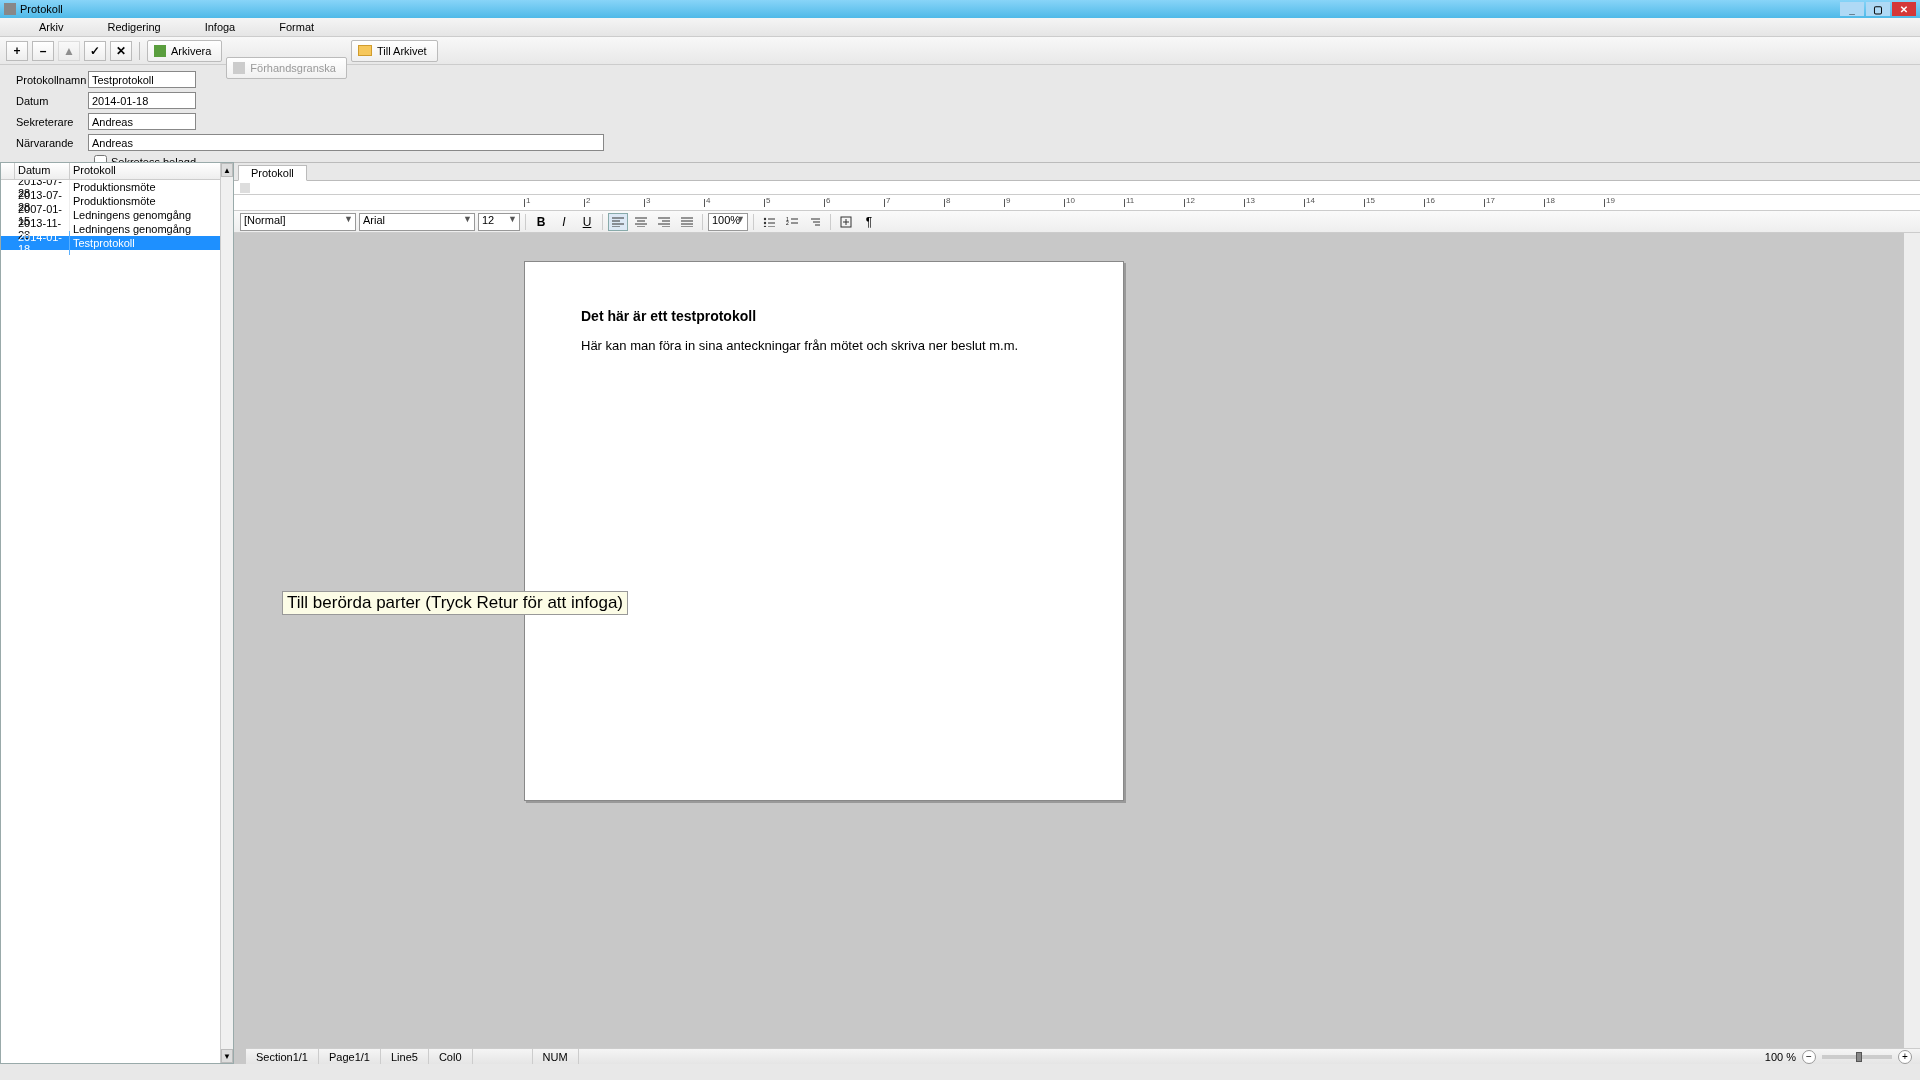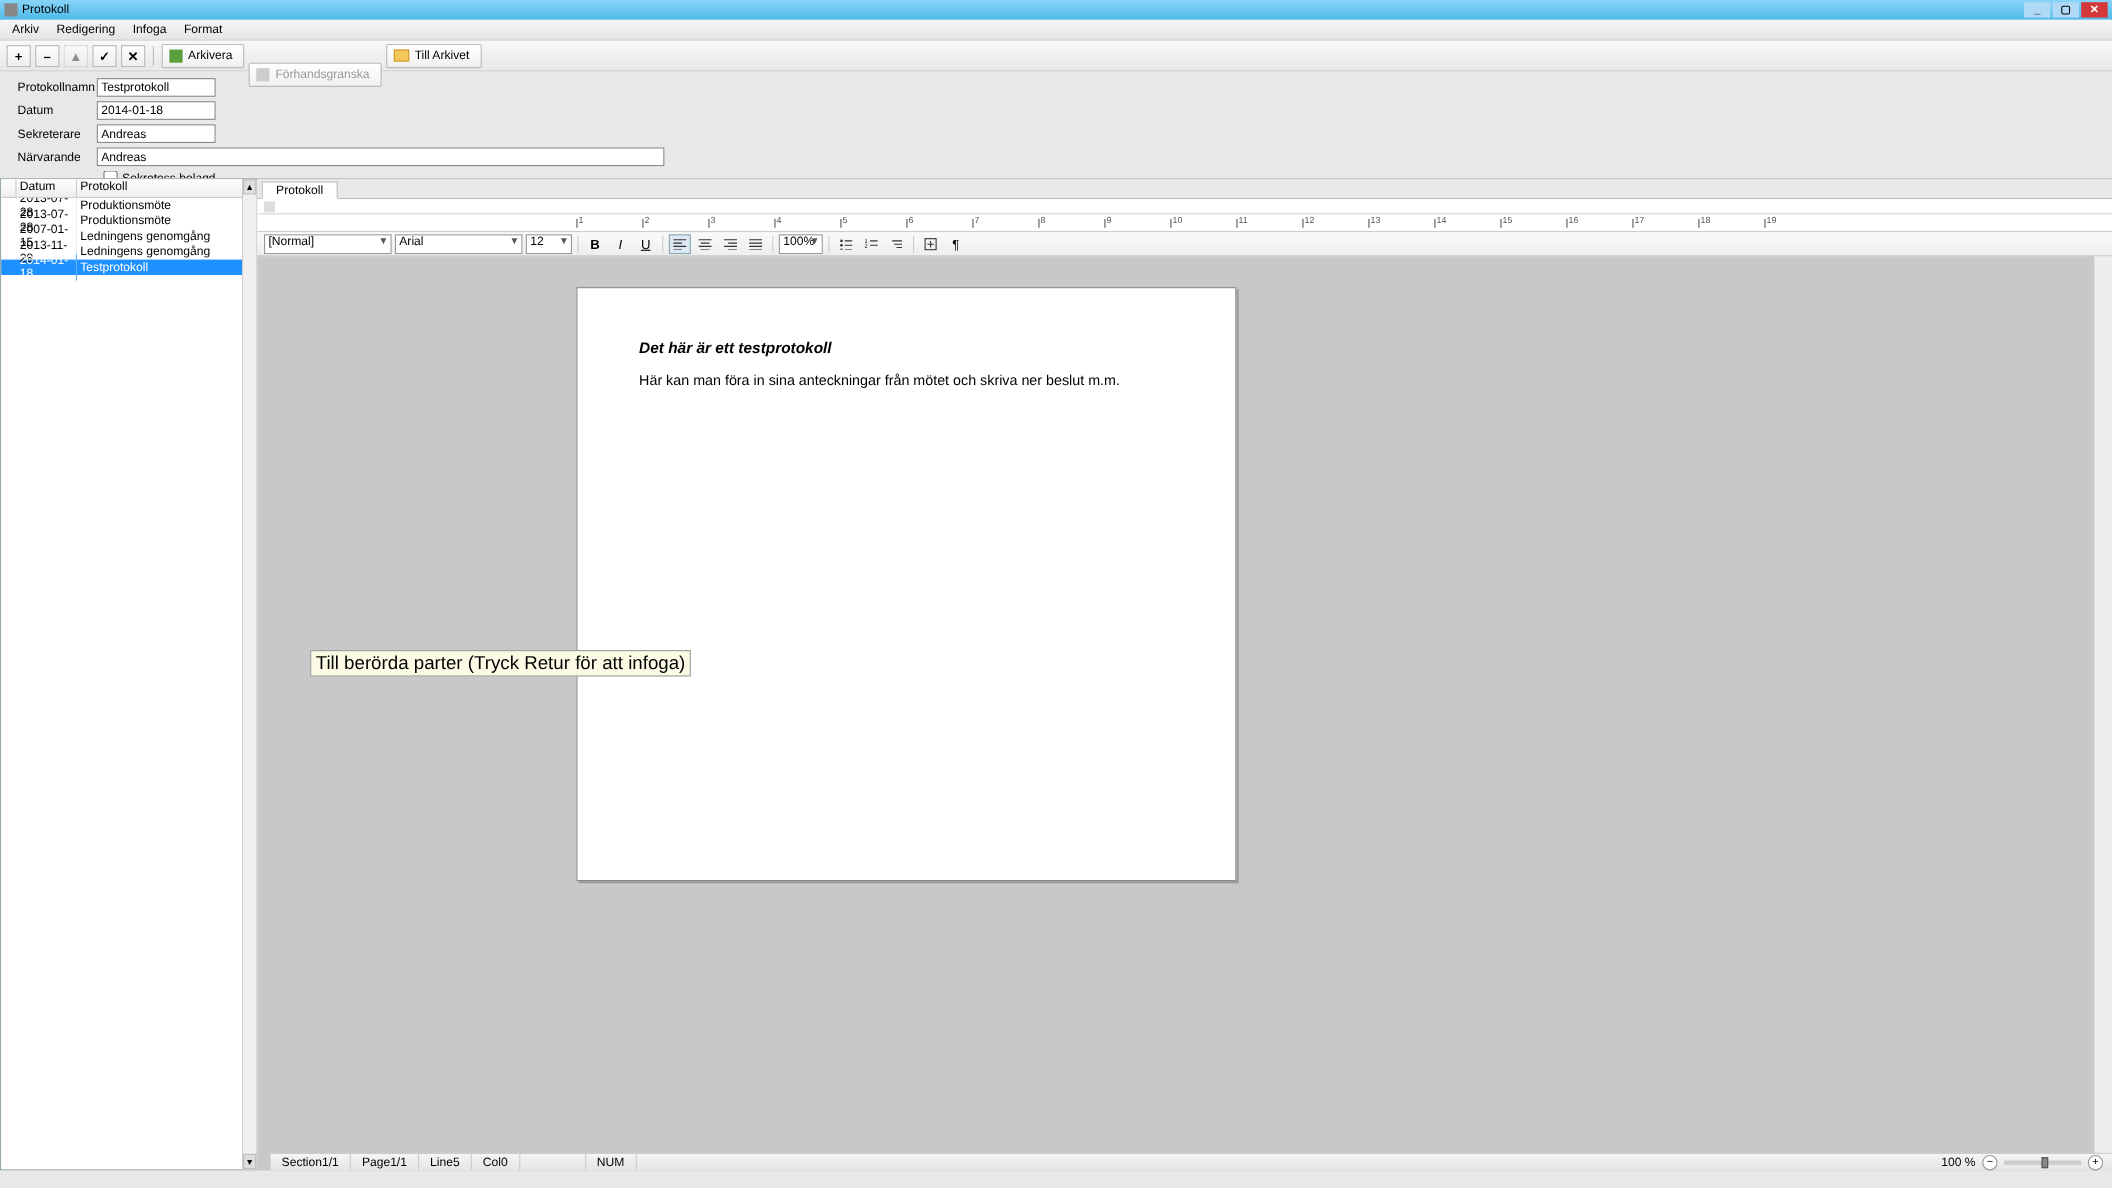--- a/index.html
+++ b/index.html
@@ -43,20 +43,21 @@
   background: linear-gradient(to bottom, #f5f5f5, #e5e5e5);
   border-bottom: 1px solid #ccc;
   display: flex;
   align-items: center;
   padding: 0 3px;
 }
 .menu-item {
   padding: 2px 8px;
   font-size: 11px;
   cursor: default;
+  margin-left: 28px;
 }
 
 
 .toolbar {
   height: 28px;
   background: linear-gradient(to bottom, #f8f8f8, #e8e8e8);
   border-bottom: 1px solid #ccc;
   display: flex;
   align-items: center;
   padding: 0 6px;
@@ -261,21 +262,21 @@
   position:absolute;
   left: 290px;
   top: 28px;
   width: 600px;
   height: 540px;
   background:#fff;
   border: 1px solid #888;
   box-shadow: 2px 2px 0 #999;
   padding: 46px 56px;
 }
-.page h3 { font-size: 14px; font-weight: bold; margin-bottom: 14px; font-style: italic; }
+.page h3 { font-size: 14px; font-weight: bold; margin-bottom: 14px; }
 .page p { font-size: 13px; }
 
 .floating-tip {
   position:absolute;
   left: 48px;
   top: 358px;
   background: #fcfce6;
   border: 1px solid #999;
   padding: 1px 4px;
   font-size: 17px;

